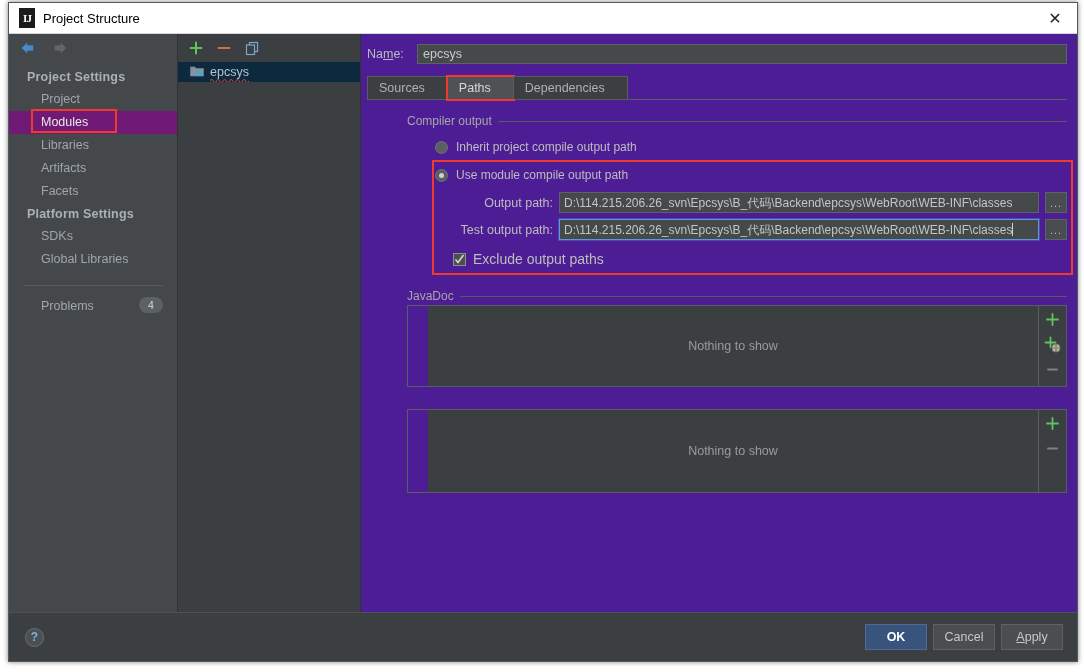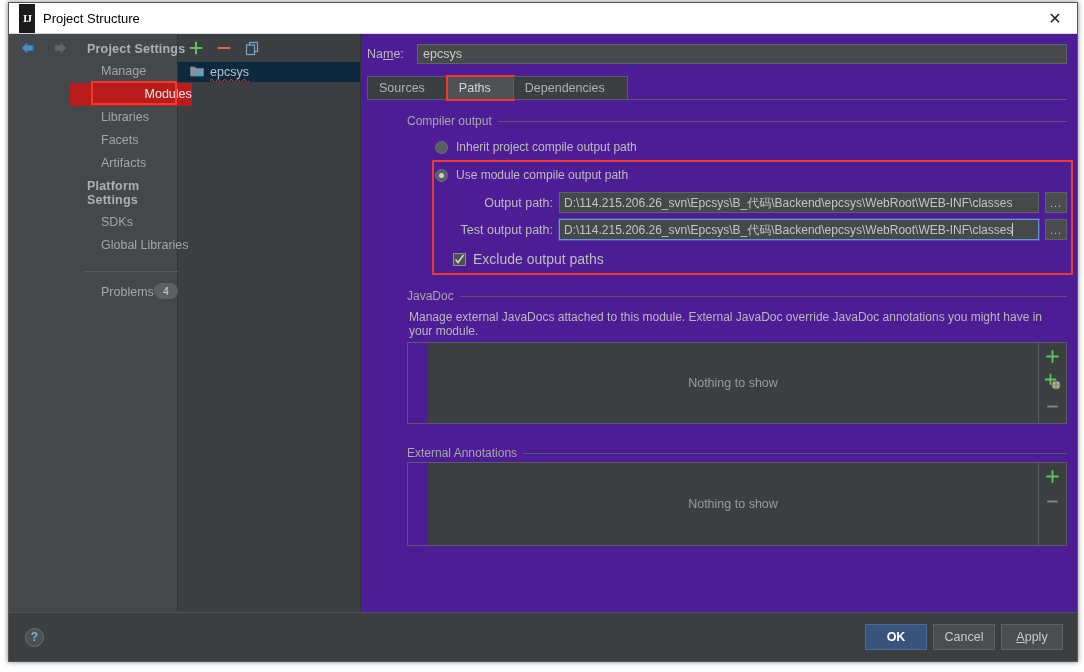--- a/index.html
+++ b/index.html
@@ -26,21 +26,21 @@
   .titlebar {
     height: 30px;
     background: #ffffff;
     display: flex;
     align-items: center;
     padding: 0 0 0 10px;
     flex: 0 0 auto;
     border-bottom: 1px solid #d6d6d6;
   }
   .title-icon {
-    width: 16px; height: 29px;
+    width: 16px; height: 20px;
     background: #1b1b1b;
     color: #ffffff;
     font-size: 11px;
     font-weight: bold;
     display: flex;
     align-items: center;
     justify-content: center;
     font-family: Liberation Serif, serif;
     margin-right: 8px;
     letter-spacing: -1px;
@@ -64,21 +64,21 @@
     min-height: 0;
     background: #3c3f41;
   }
 
   
   .sidebar {
     width: 168px;
     background: #45484a;
     border-right: 1px solid #323232;
     display: flex;
-    flex-direction: row;
+    flex-direction: column;
     flex: 0 0 auto;
     position: relative;
   }
   .nav-arrows {
     height: 28px;
     display: flex;
     align-items: center;
     padding-left: 10px;
     gap: 14px;
   }
@@ -97,23 +97,22 @@
   }
   .side-item {
     font-size: 12.5px;
     color: #9fa6ac;
     padding: 3px 0 3px 32px;
     cursor: pointer;
     position: relative;
     line-height: 17px;
   }
   .side-item.selected {
-    background: #b91c1c;
+    background: #701a75;
     color: #e8e8e8;
-    text-align: right;
   }
   .side-item .hl-box {
     position: absolute;
     left: 22px; top: -2px;
     width: 86px; height: 24px;
     border: 2px solid #f03a2e;
     box-sizing: border-box;
     pointer-events: none;
   }
   .side-divider {
@@ -487,28 +486,28 @@
         </span>
         <span class="arrow">
           <svg width="18" height="14" viewBox="0 0 18 14">
             <path d="M10 2 L15 7 L10 12 L10 9.5 L4 9.5 L4 4.5 L10 4.5 Z" fill="#636769" stroke="#585c5e" stroke-width="1"></path>
           </svg>
         </span>
       </div>
 
       <div class="sidebar-list">
         <div class="group-title">Project Settings</div>
-        <div class="side-item">Manage</div>
+        <div class="side-item">Project</div>
         <div class="side-item selected">
           <span>Modules</span>
           <span class="hl-box"></span>
         </div>
         <div class="side-item">Libraries</div>
+        <div class="side-item">Artifacts</div>
         <div class="side-item">Facets</div>
-        <div class="side-item">Artifacts</div>
 
         <div class="group-title">Platform Settings</div>
         <div class="side-item">SDKs</div>
         <div class="side-item">Global Libraries</div>
 
         <div class="side-divider"></div>
 
         <div class="problems-row">
           <span class="lbl">Problems</span>
           <span class="badge">4</span>
@@ -609,21 +608,20 @@
             </div>
           </div>
         </div>
       </div>
 
       <div class="group" style="margin-top:12px;">
         <div class="group-legend">
           <span>JavaDoc</span>
           <span class="rule"></span>
         </div>
-        <div class="desc-text">Manage external JavaDocs attached to this module. External JavaDoc override JavaDoc annotations you might have in your module.</div>
         <div class="listbox-wrap" style="height:82px;">
           <div class="listbox">Nothing to show</div>
           <div class="side-buttons">
             <span class="sb-btn">
               <svg width="15" height="15" viewBox="0 0 15 15">
                 <path d="M7.5 2 L7.5 13 M2 7.5 L13 7.5" stroke="#5ec45e" stroke-width="1.8" stroke-linecap="round"></path>
               </svg>
             </span>
             <span class="sb-btn">
               <svg width="17" height="17" viewBox="0 0 17 17">
@@ -635,24 +633,20 @@
             <span class="sb-btn">
               <svg width="15" height="15" viewBox="0 0 15 15">
                 <path d="M3 7.5 L12 7.5" stroke="#7e8285" stroke-width="1.8" stroke-linecap="round"></path>
               </svg>
             </span>
           </div>
         </div>
       </div>
 
       <div class="group" style="margin-top:14px;">
-        <div class="group-legend">
-          <span>External Annotations</span>
-          <span class="rule"></span>
-        </div>
         <div class="listbox-wrap" style="height:84px;">
           <div class="listbox">Nothing to show</div>
           <div class="side-buttons">
             <span class="sb-btn">
               <svg width="15" height="15" viewBox="0 0 15 15">
                 <path d="M7.5 2 L7.5 13 M2 7.5 L13 7.5" stroke="#5ec45e" stroke-width="1.8" stroke-linecap="round"></path>
               </svg>
             </span>
             <span class="sb-btn">
               <svg width="15" height="15" viewBox="0 0 15 15">

